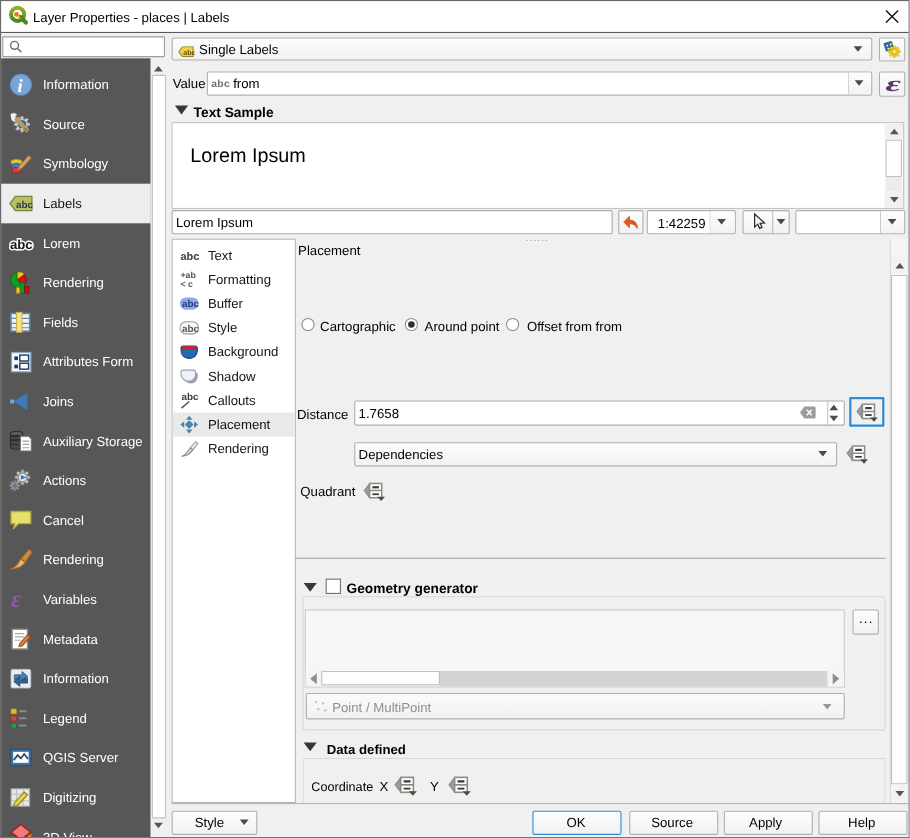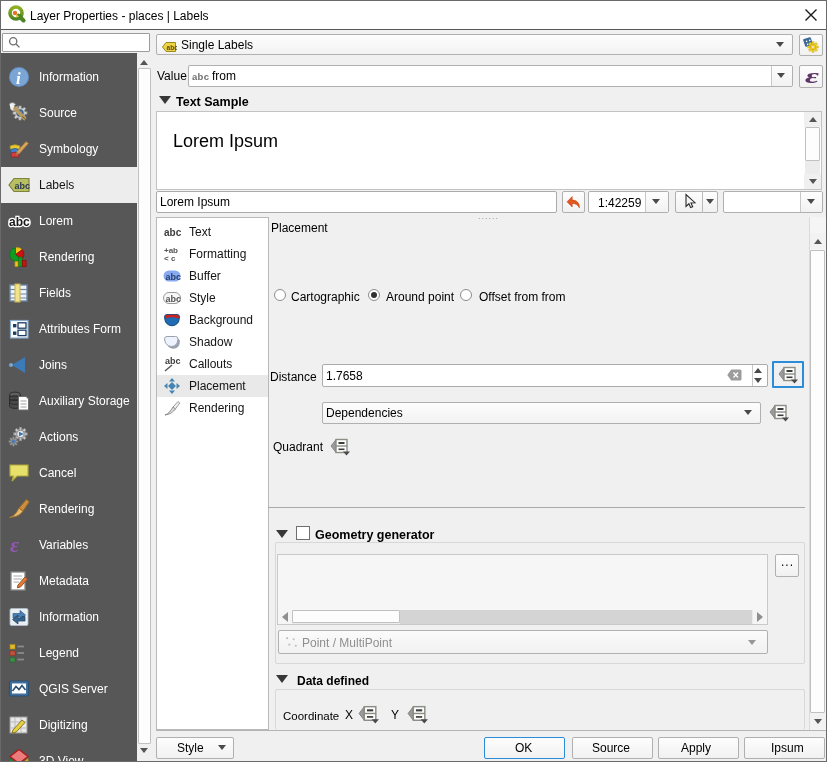--- a/index.html
+++ b/index.html
@@ -547,13 +547,13 @@
 <div class="abs btn" style="left:156px;top:737px;width:78px;height:22px"></div>
 <div class="lbl" style="left:177px;top:741px">Style</div>
 <div class="abs tri-d" style="left:218px;top:745px"></div>
 <div class="abs btn" style="left:484px;top:737px;width:81px;height:22px;border-color:#2b8cd8"></div>
 <div class="lbl" style="left:515px;top:741px">OK</div>
 <div class="abs btn" style="left:572px;top:737px;width:81px;height:22px"></div>
 <div class="lbl" style="left:592px;top:741px">Source</div>
 <div class="abs btn" style="left:658px;top:737px;width:81px;height:22px"></div>
 <div class="lbl" style="left:681px;top:741px">Apply</div>
 <div class="abs btn" style="left:744px;top:737px;width:81px;height:22px"></div>
-<div class="lbl" style="left:771px;top:741px">Ipsum</div>
+<div class="lbl" style="left:771px;top:741px">Help</div>
 
 </body></html>

